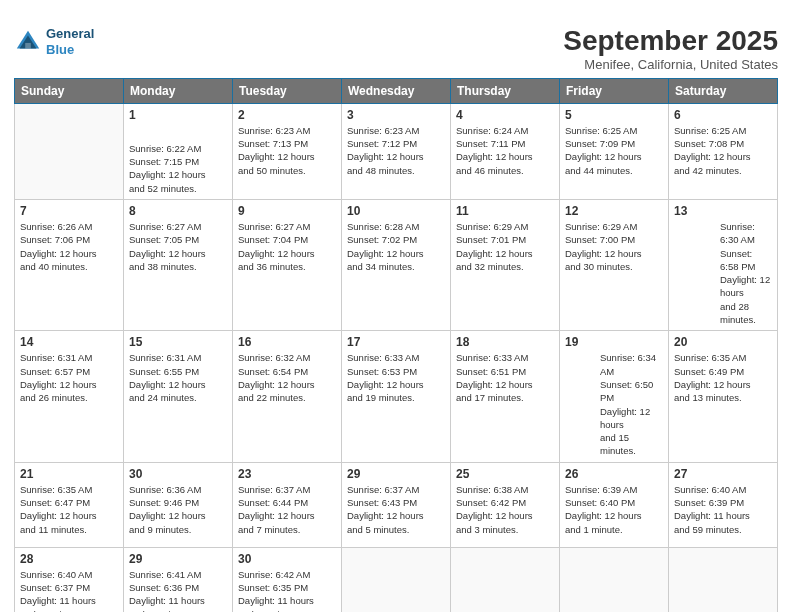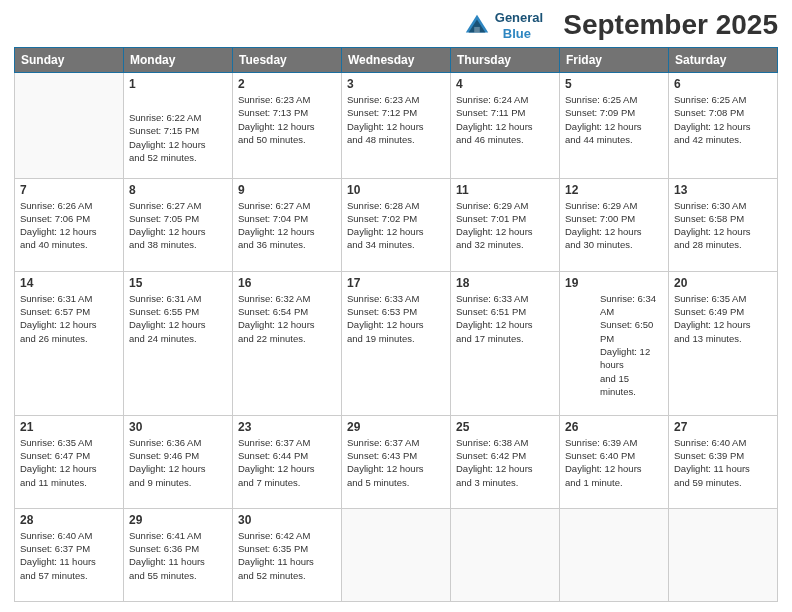--- a/index.html
+++ b/index.html
@@ -8,24 +8,23 @@
       height: 612px;
       background: #fff;
       font-family: Arial, sans-serif;
       font-size: 11px;
       color: #333;
       overflow: hidden;
     }
     .page {
       width: 792px;
       height: 612px;
-      padding: 10px 14px 10px 14px;
+      padding: 26px 14px 10px 14px;
       display: flex;
       flex-direction: column;
-      align-items: flex-end;
     }
     .header {
       display: flex;
       justify-content: space-between;
       align-items: flex-start;
       margin-bottom: 6px;
     }
     .logo {
       display: flex;
       align-items: center;
@@ -99,25 +98,26 @@
 <div class="page">
   <div class="header">
     <div class="logo">
       <svg class="logo-icon" viewBox="0 0 30 30">
         <polygon points="15,3 27,22 3,22" fill="#2e86c1"></polygon>
         <polygon points="15,8 24,22 6,22" fill="#1a5276"></polygon>
         <rect x="12" y="16" width="6" height="6" fill="#fff" opacity="0.3"></rect>
       </svg>
       <div class="logo-text">
         <div>General</div>
-        <div style="color:#2e86c1;margin-left:8px;">Blue</div>
+        <div style="color:#2e86c1;">Blue</div>
       </div>
     </div>
     <div class="title-block">
       <div class="month-title">September 2025</div>
+      <div class="location">Menifee, California, United States</div>
     </div>
   </div>
 
   <table class="calendar">
     <thead>
       <tr id="header-row">
           <th>Sunday</th>
           <th>Monday</th>
           <th>Tuesday</th>
           <th>Wednesday</th>
@@ -210,21 +210,21 @@
           </td>
           <td>
             <div class="day-num">12</div>
             <div class="day-info" style="white-space: pre-line;">Sunrise: 6:29 AM
 Sunset: 7:00 PM
 Daylight: 12 hours
 and 30 minutes.</div>
           </td>
           <td>
             <div class="day-num">13</div>
-            <div class="day-info" style="white-space: pre-line;">Sunrise: 6:30 AM
+            <div class="day-info" style="white-space: pre-line; margin-left: 46px;">Sunrise: 6:30 AM
 Sunset: 6:58 PM
 Daylight: 12 hours
 and 28 minutes.</div>
           </td>
         </tr>
         <tr>
           <td>
             <div class="day-num">14</div>
             <div class="day-info" style="white-space: pre-line;">Sunrise: 6:31 AM
 Sunset: 6:57 PM

